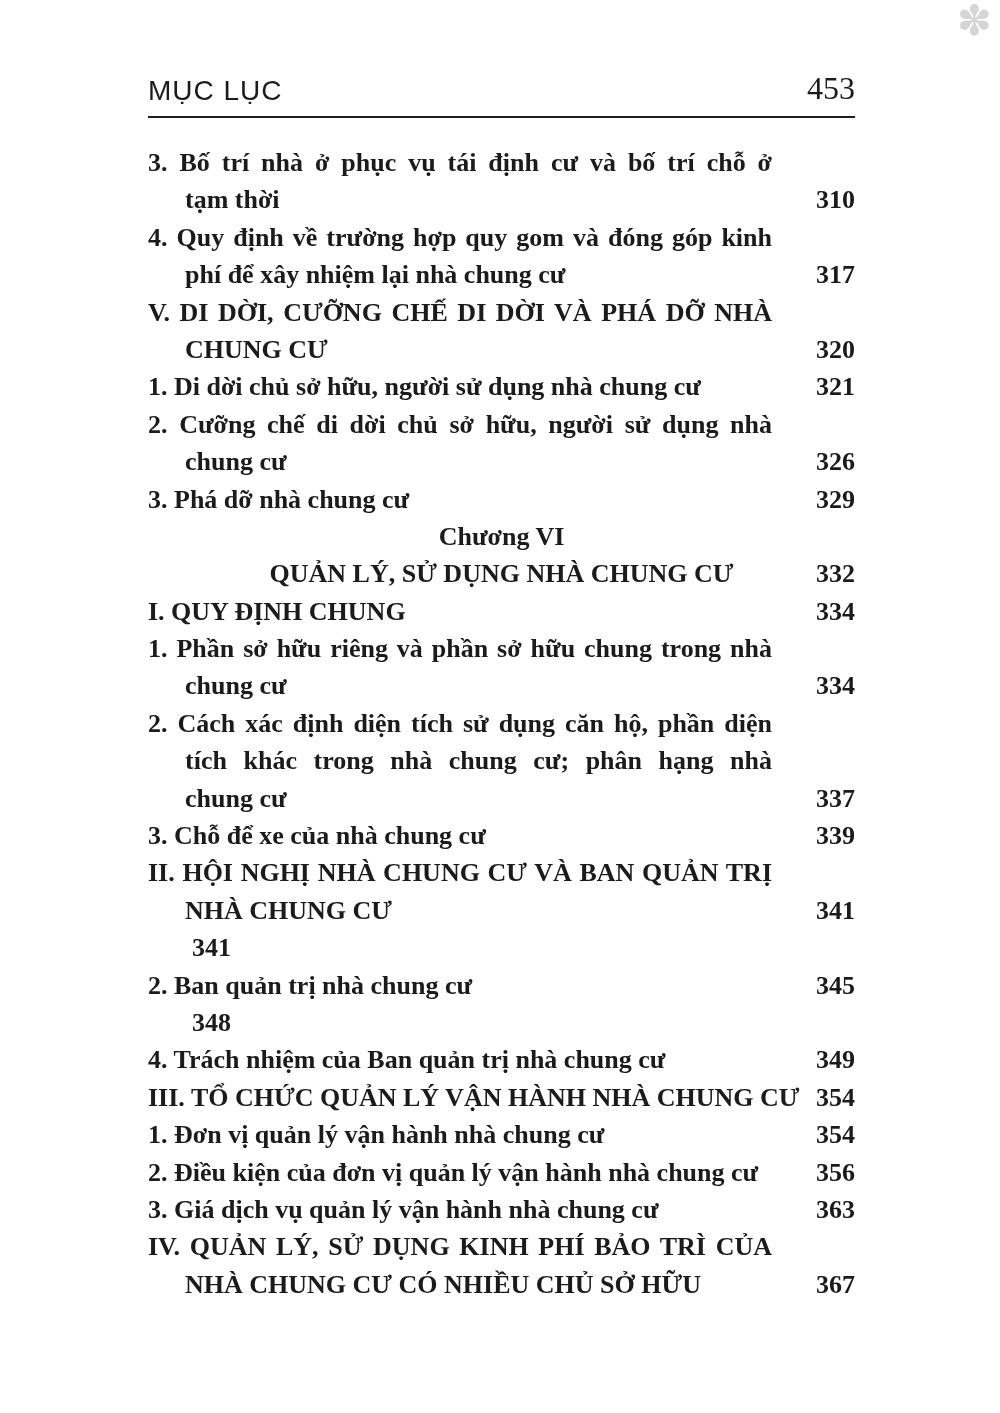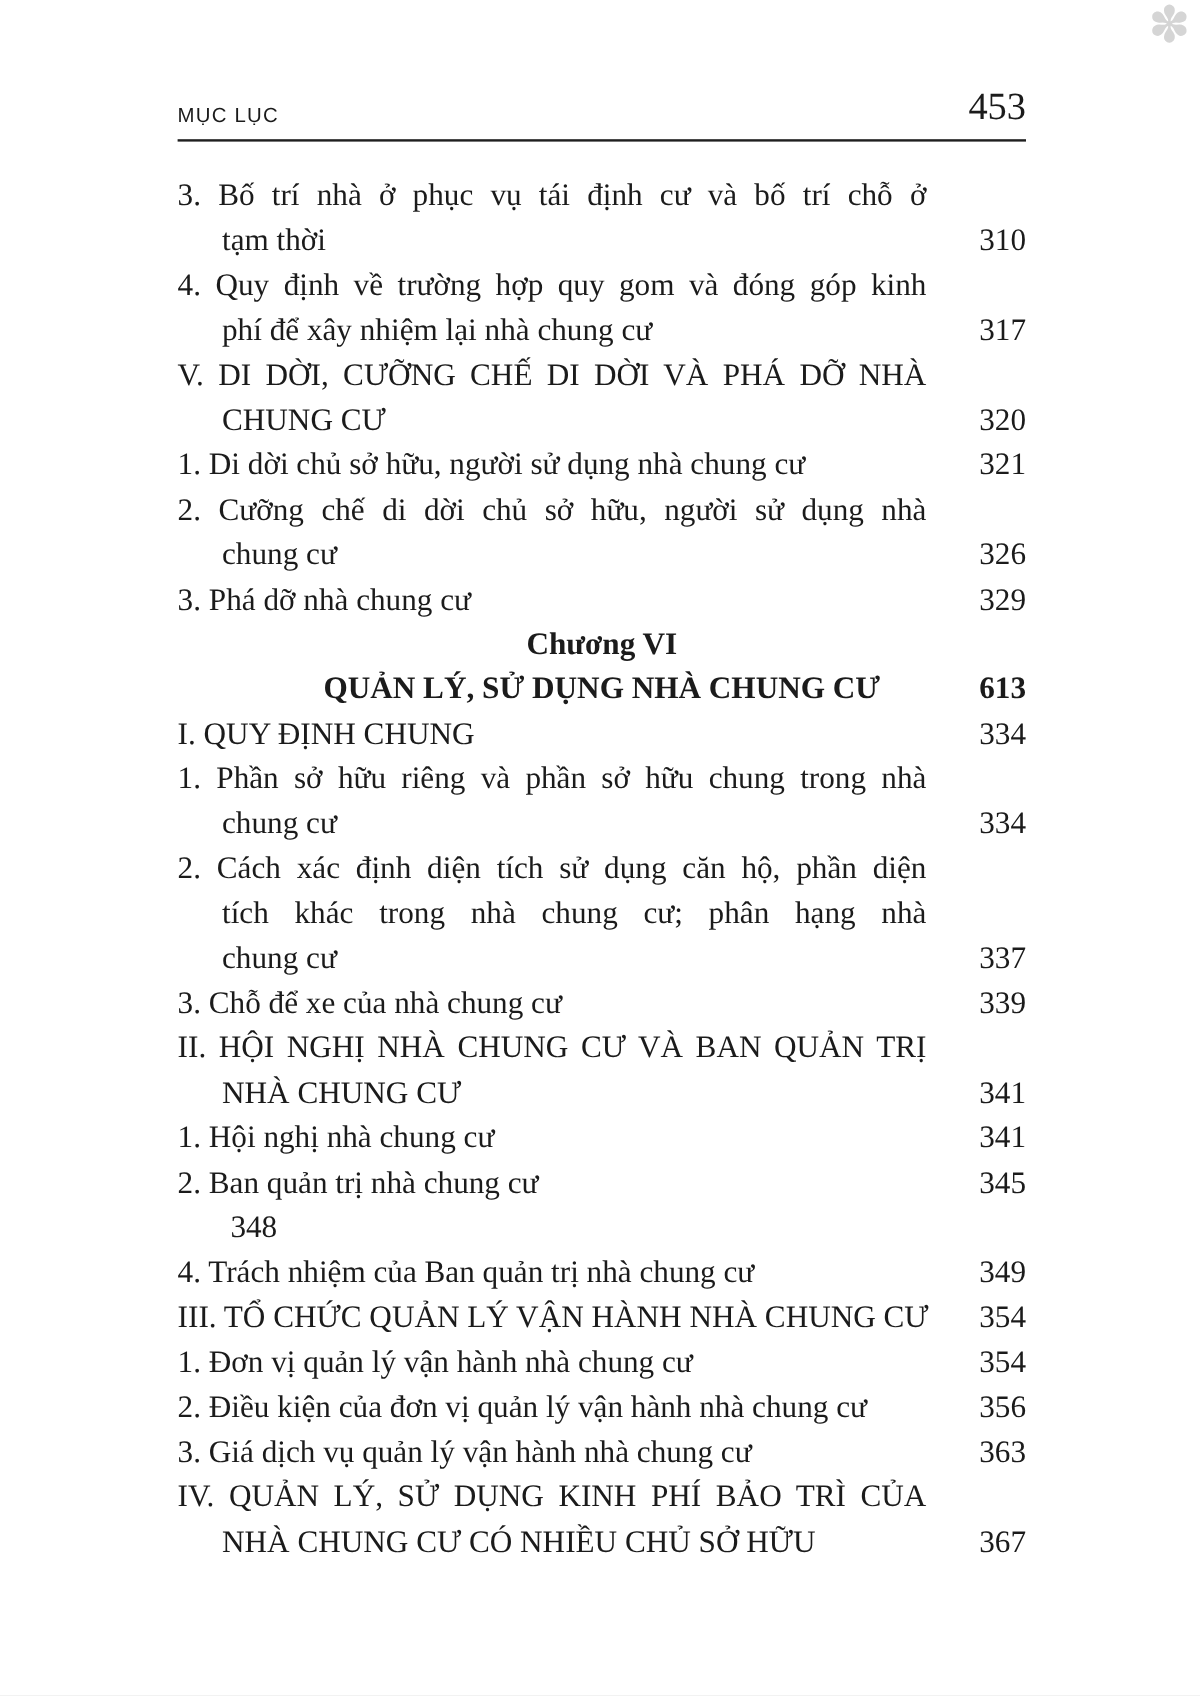--- a/index.html
+++ b/index.html
@@ -24,37 +24,38 @@
     position:absolute;
     left:148px;right:145px;top:70px;
     display:flex;
     align-items:flex-end;
     justify-content:space-between;
     border-bottom:2px solid #1f1f1f;
     padding-bottom:9px;
   }
   .header-title{
     font-family:"Liberation Sans","DejaVu Sans",sans-serif;
-    font-size:17px;
+    font-size:28px;
     letter-spacing:1px;
     font-weight:400;
   }
   .header-page{
     font-size:32px;
   }
   .toc{
     position:absolute;
     left:148px;right:145px;top:144px;
     font-size:26px;
   }
   .entry{margin:0;}
   .line{
     height:37.4px;
     line-height:37.4px;
     position:relative;
+    font-weight:bold;
   }
   
   .jline{
     margin-right:83px;
     text-align:justify;
     text-align-last:justify;
     white-space:nowrap;
   }
   .cont{margin-left:37px;align-items:flex-end;}
   .last{display:flex;}
@@ -119,21 +120,21 @@
         </div>
       </div>
       <div class="entry chapter-label">
         <div class="line last">
           <span class="txt">Chương VI</span>
         </div>
       </div>
       <div class="entry chapter-title">
         <div class="line last">
           <span class="txt">QUẢN LÝ, SỬ DỤNG NHÀ CHUNG CƯ</span>
-          <span class="pg">613</span>
+          <span class="pg">332</span>
         </div>
       </div>
       <div class="entry section">
         <div class="line last">
           <span class="txt">I. QUY ĐỊNH CHUNG</span>
           <span class="pg">334</span>
         </div>
       </div>
       <div class="entry item">
         <div class="line jline">1. Phần sở hữu riêng và phần sở hữu chung trong nhà</div>
@@ -158,21 +159,20 @@
       </div>
       <div class="entry section">
         <div class="line jline">II. HỘI NGHỊ NHÀ CHUNG CƯ VÀ BAN QUẢN TRỊ</div>
         <div class="line cont last">
           <span class="txt">NHÀ CHUNG CƯ</span>
           <span class="pg">341</span>
         </div>
       </div>
       <div class="entry item">
         <div class="line last">
-          <span class="txt">1. Hội nghị nhà chung cư</span>
           <span class="pg">341</span>
         </div>
       </div>
       <div class="entry item">
         <div class="line last">
           <span class="txt">2. Ban quản trị nhà chung cư</span>
           <span class="pg">345</span>
         </div>
       </div>
       <div class="entry item">

